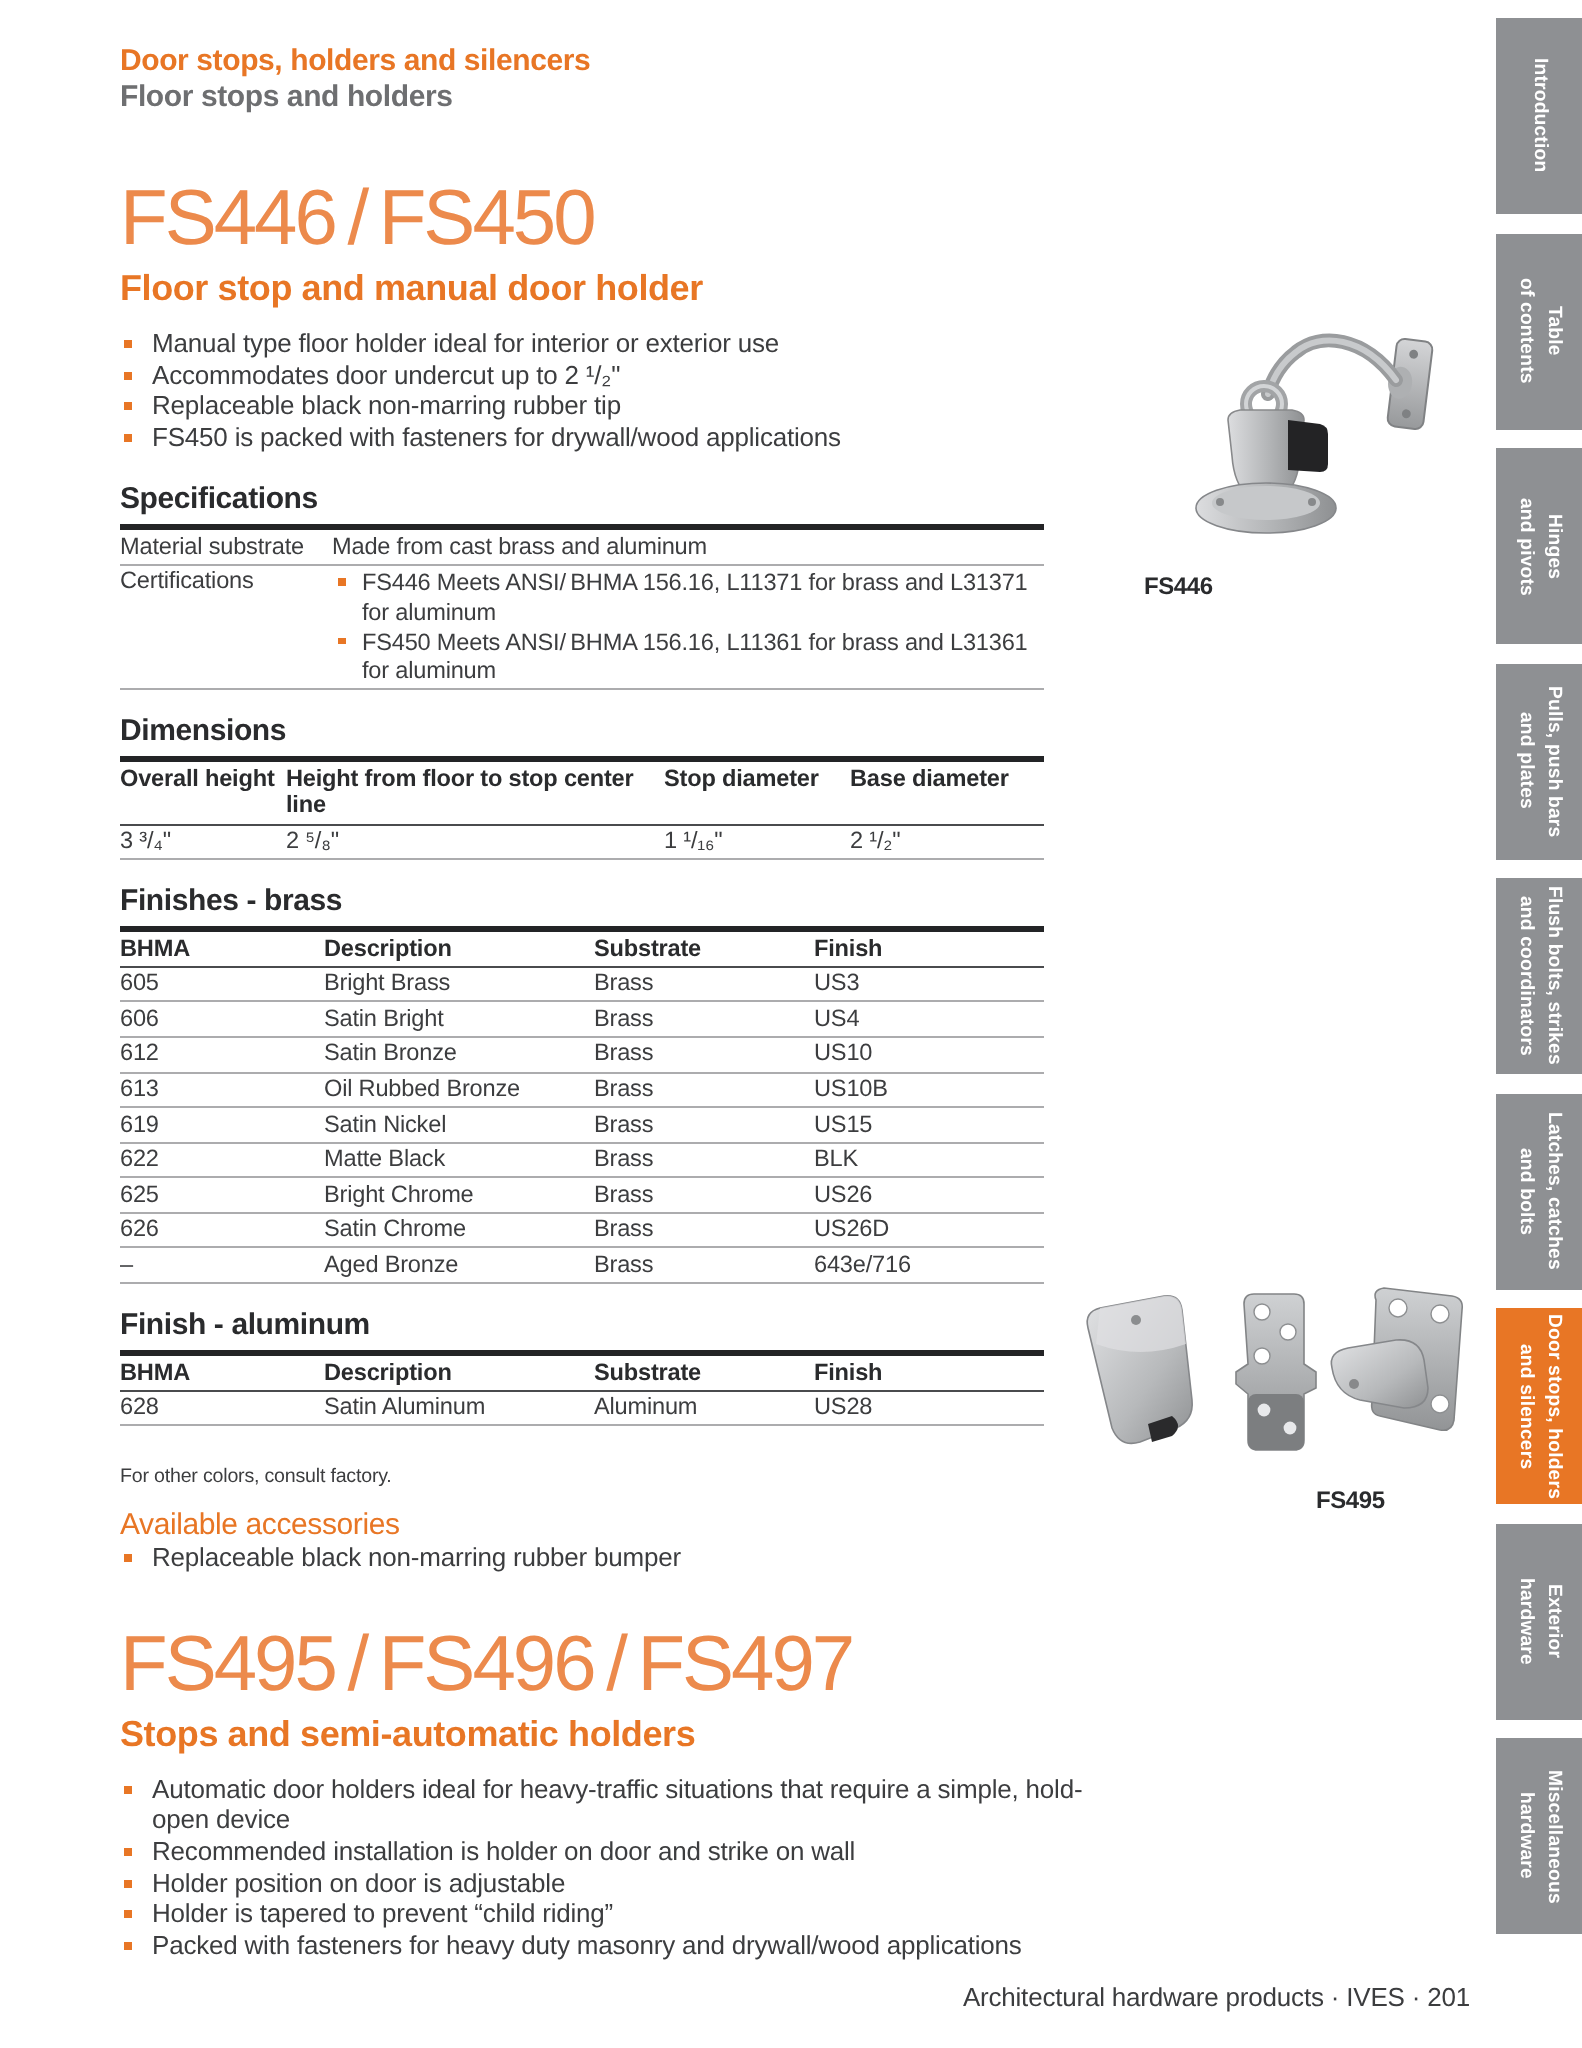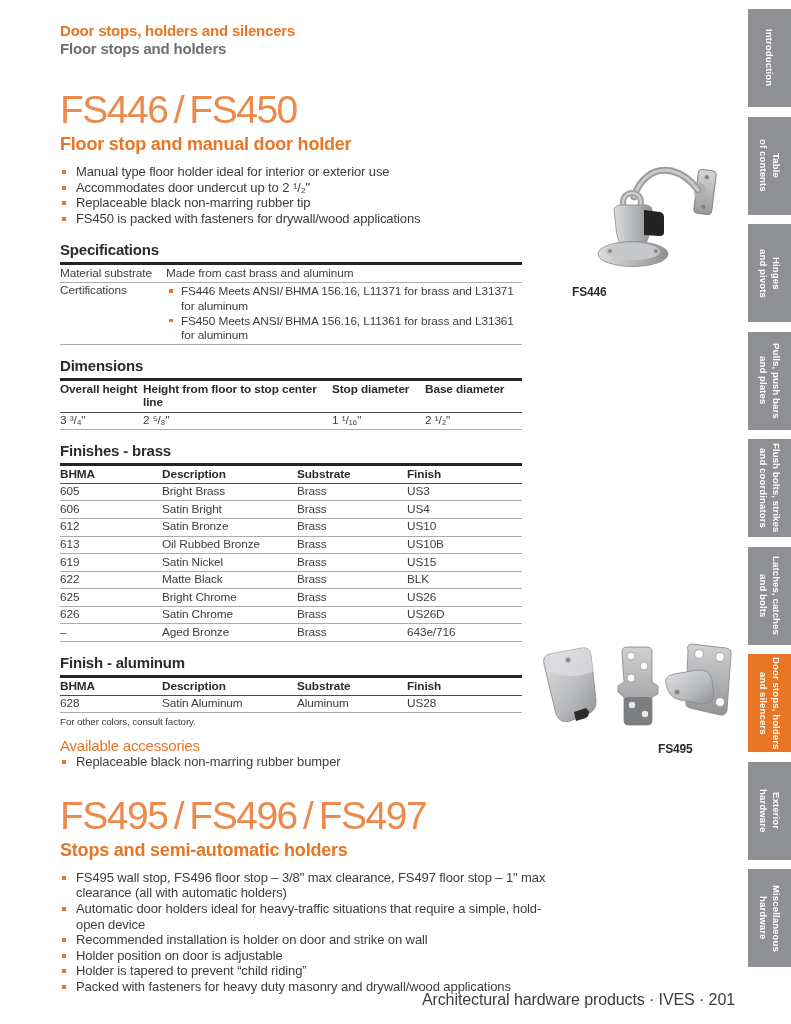--- a/index.html
+++ b/index.html
@@ -59,21 +59,21 @@
   .tbl.spec{--c:106px 1fr;}
   .td.lbl{color:var(--ink);}
   ul.cert{list-style:none;padding:1.5px 0;}
   ul.cert li{
     position:relative;padding-left:15px;font-size:11.8px;line-height:14.6px;color:var(--ink);letter-spacing:-0.1px;
   }
   ul.cert li::before{
     content:"";position:absolute;left:3px;top:5px;width:3.5px;height:3.5px;background:var(--accent);
   }
 
-  .footnote{font-size:9.8px;color:var(--ink);margin-top:3px;letter-spacing:-0.1px;}
+  .footnote{font-size:9.8px;color:var(--ink);margin-top:20px;letter-spacing:-0.1px;}
   .acc-head{font-size:15px;font-weight:normal;color:var(--accent);margin-top:10px;letter-spacing:-0.2px;}
 
   
   .fig{position:absolute;}
   .fig .lbl-img{font-size:12px;font-weight:bold;color:var(--ink-dark);letter-spacing:-0.2px;}
   .fig1{left:572px;top:150px;width:160px;}
   .fig1 .lbl-img{margin-top:6px;}
   .fig2{left:530px;top:642px;width:210px;}
   .fig2 .lbl-img{margin-top:4px;padding-left:128px;}
 
@@ -84,21 +84,21 @@
     display:flex;align-items:center;justify-content:center;
   }
   .tab span{
     writing-mode:vertical-rl;white-space:pre-line;text-align:center;
     font-size:9.6px;font-weight:bold;line-height:1.45;letter-spacing:0.1px;
   }
   .tab.active{background:var(--accent);}
 
   
   .footer{
-    position:absolute;right:56px;top:991px;font-size:16px;color:var(--ink);
+    position:absolute;right:56px;top:991px;font-size:13px;color:var(--ink);
     letter-spacing:-0.1px;text-align:right;
   }
 </style>
 </head>
 <body>
 
 <div class="page">
 
   <div class="main">
 
@@ -233,21 +233,20 @@
 
     <div class="acc-head">Available accessories</div>
     <ul class="bullets" style="margin-top:0;">
         <li>Replaceable black non-marring rubber bumper</li>
       </ul>
 
     <div class="product-title mt28">FS495 / FS496 / FS497</div>
     <div class="section-sub">Stops and semi-automatic holders</div>
 
     <ul class="bullets" style="width:500px;">
-        <li>FS495 wall stop, FS496 floor stop – 3/8" max clearance, FS497 floor stop – 1" max clearance (all with automatic holders)</li>
         <li>Automatic door holders ideal for heavy-traffic situations that require a simple, hold-open device</li>
         <li>Recommended installation is holder on door and strike on wall</li>
         <li>Holder position on door is adjustable</li>
         <li>Holder is tapered to prevent “child riding”</li>
         <li>Packed with fasteners for heavy duty masonry and drywall/wood applications</li>
       </ul>
 
   </div>
 
   <figure class="fig fig1">

